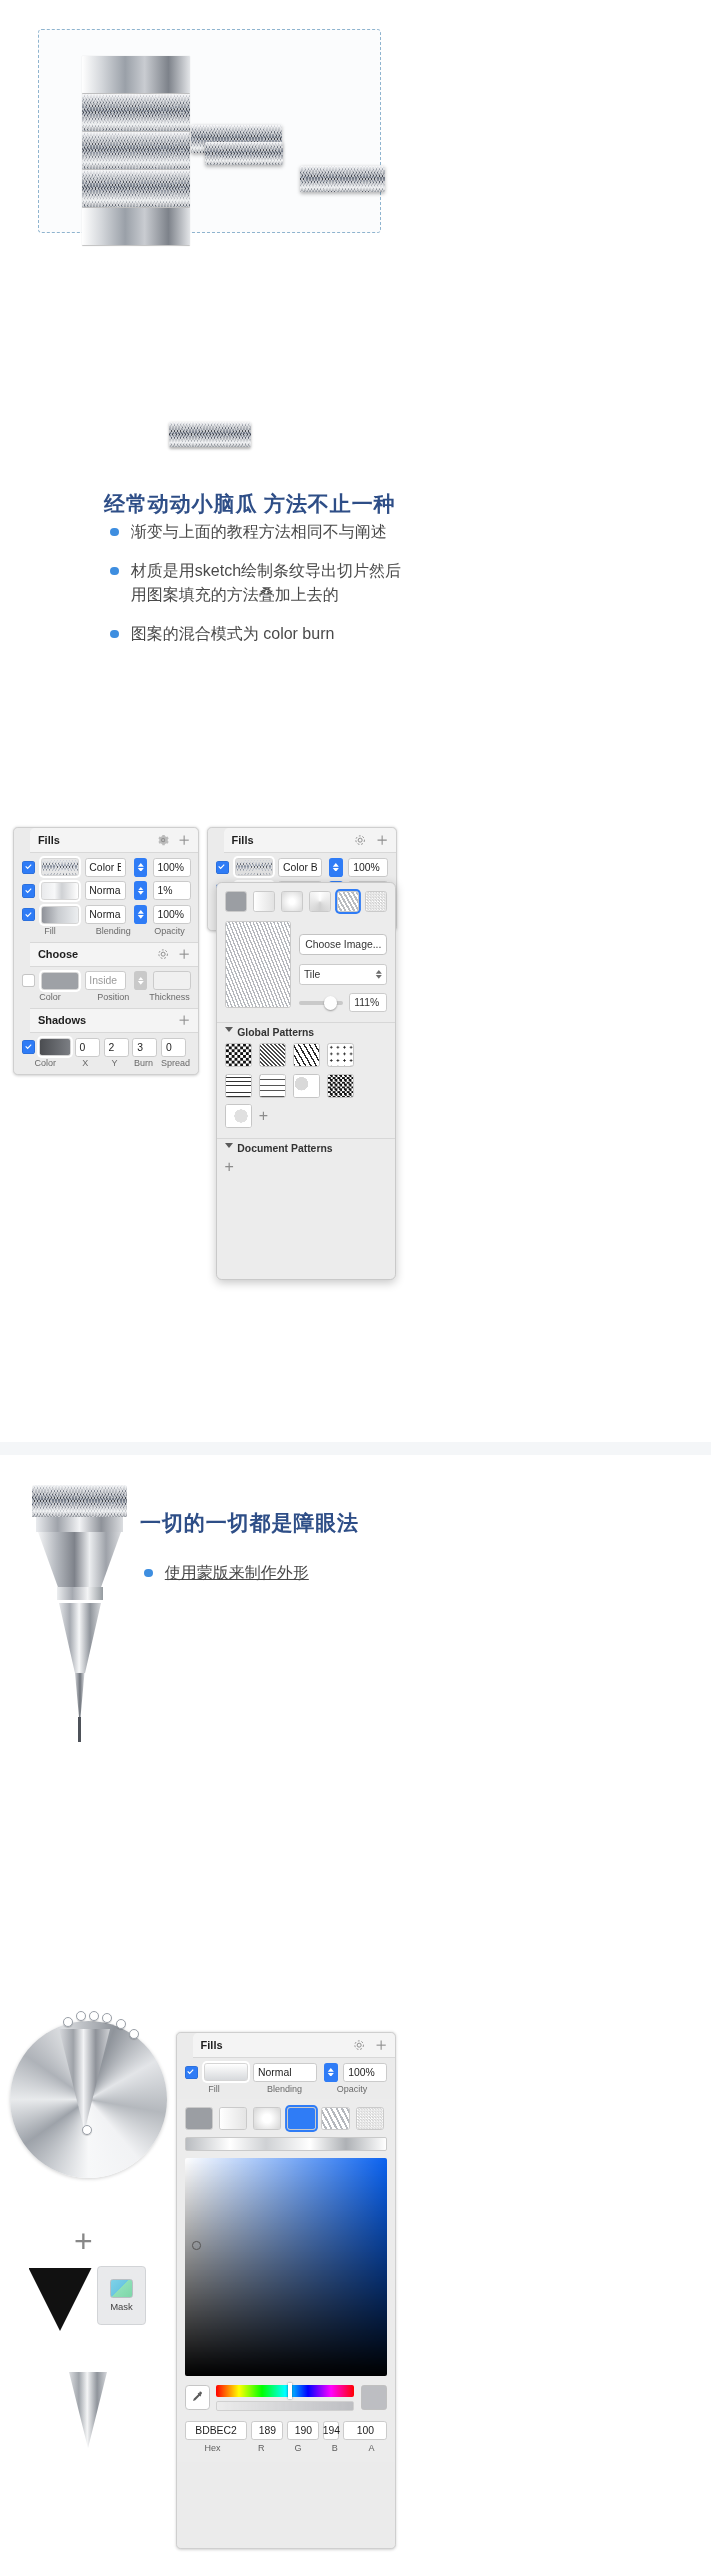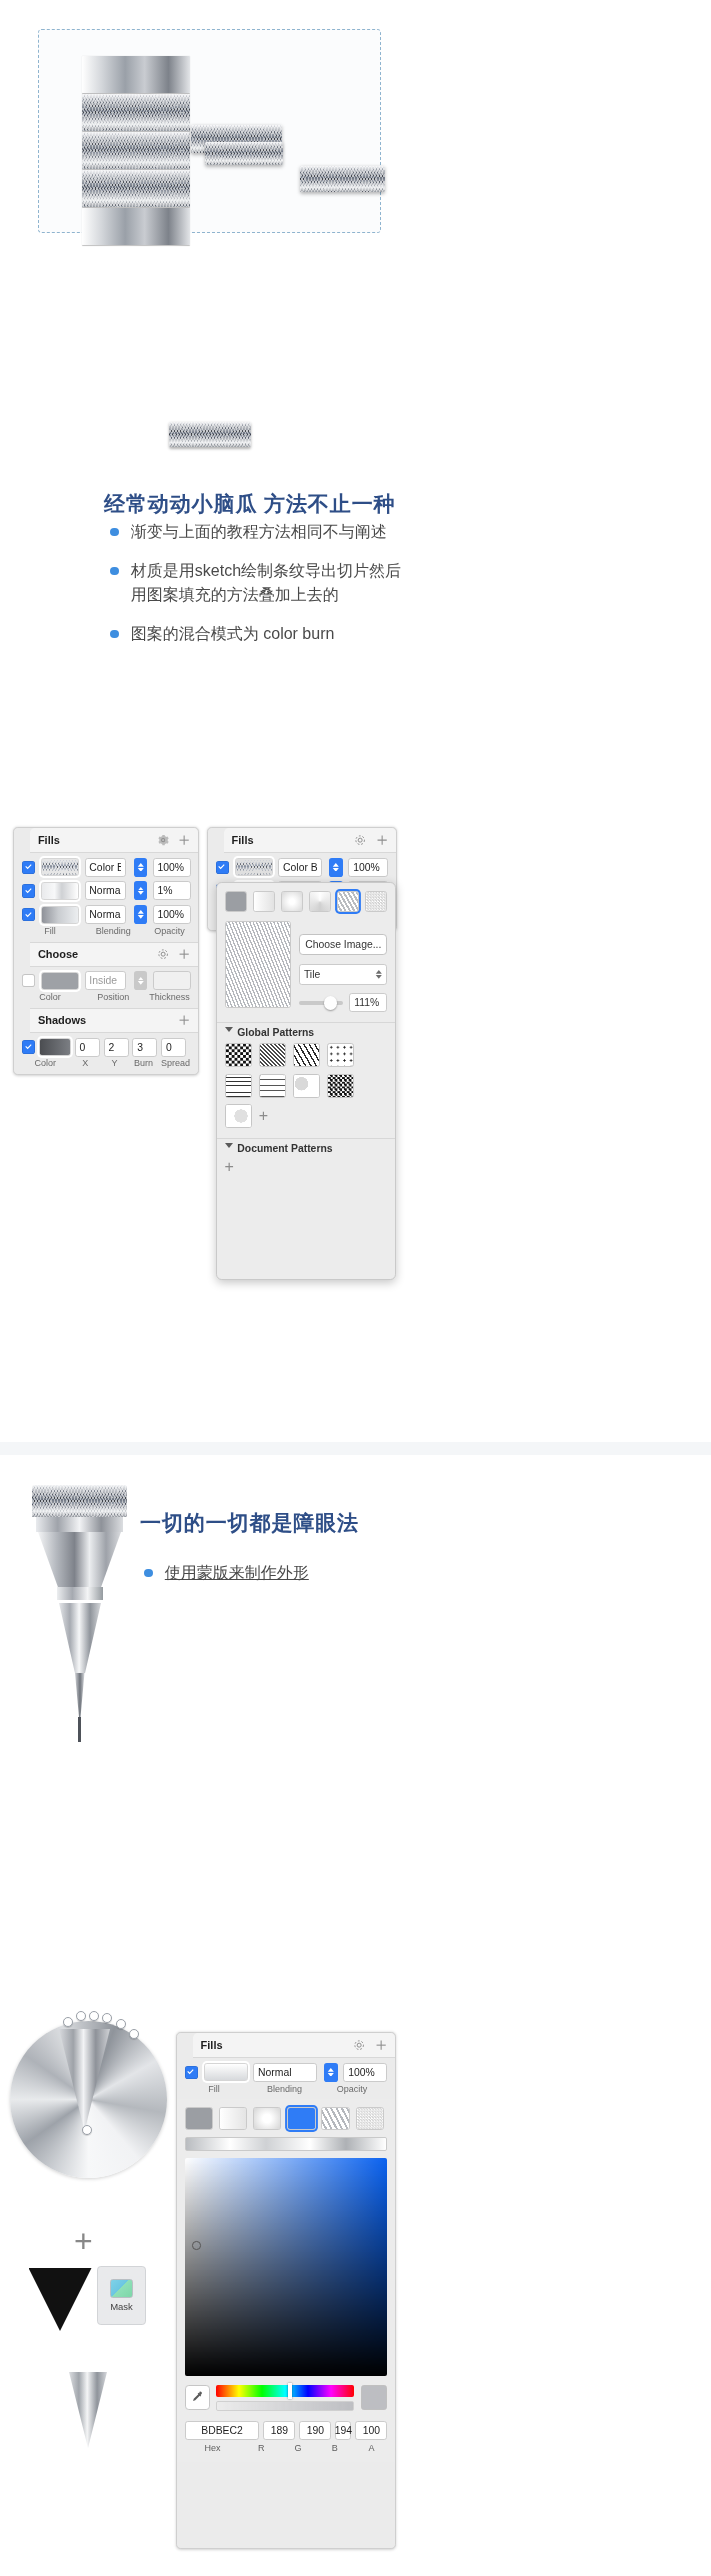--- a/index.html
+++ b/index.html
@@ -755,21 +755,21 @@
         </div>
         <div class="numbox" style="width:32px; justify-content:center;">
           <span>189</span>
         </div>
         <div class="numbox" style="width:32px; justify-content:center;">
           <span>190</span>
         </div>
         <div class="numbox" style="width:16px; justify-content:center;">
           <span>194</span>
         </div>
-        <div class="numbox" style="width:32px; justify-content:center;">
+        <div class="numbox" style="width:44px; justify-content:center;">
           <span>100</span>
         </div>
       </div>
       <div style="display:flex; gap:4.7px; margin-top:2.8px; font-size:9px; color:#5e5e5e;">
         <span style="flex:1 1 auto; text-align:center;">Hex</span>
         <span style="width:32px; text-align:center;">R</span>
         <span style="width:32px; text-align:center;">G</span>
         <span style="width:32px; text-align:center;">B</span>
         <span style="width:32px; text-align:center;">A</span>
       </div>

